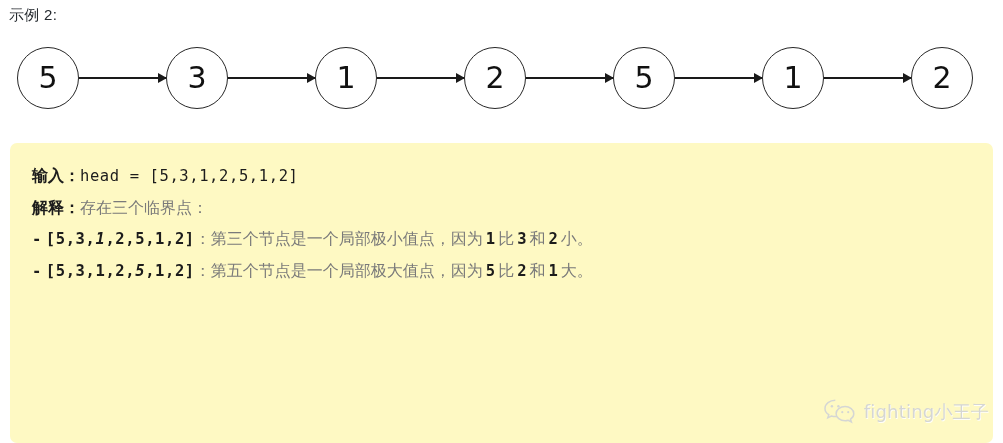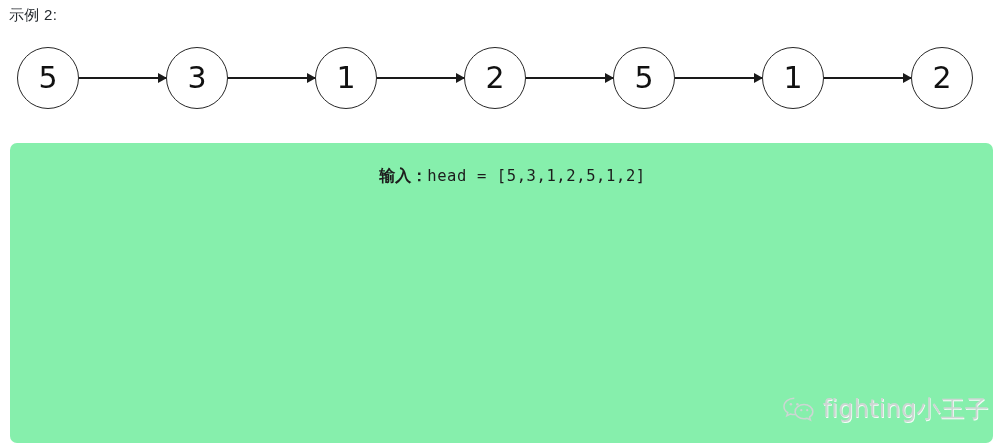--- a/index.html
+++ b/index.html
@@ -77,25 +77,24 @@
     border-left: 9px solid #1a1a1a;
   }
 
   
   .code-panel {
     position: absolute;
     left: 10px;
     top: 143px;
     width: 983px;
     height: 300px;
-    background: #86efac;
+    background: #fef9c3;
     border-radius: 7px;
     box-sizing: border-box;
     padding: 17px 0 0 22px;
-    text-align: center;
   }
   .line {
     height: 31.5px;
     line-height: 31.5px;
     white-space: nowrap;
     font-size: 16px;
   }
   .cn-bold {
     font-family: "DejaVu Serif", serif;
     font-weight: bold;
@@ -147,21 +146,21 @@
     position: absolute;
     right: 14px;
     bottom: 18px;
     display: flex;
     align-items: center;
     gap: 7px;
     opacity: 0.92;
   }
   .watermark .wm-label {
     font-family: "DejaVu Sans", sans-serif;
-    font-size: 24px;
+    font-size: 18px;
     color: #d2d4d6;
     text-shadow: 0.7px 0.7px 0 #ffffff;
     letter-spacing: 0.2px;
   }
   .wechat-icon { display: block; }
 </style>
 </head>
 <body>
 
 <div class="example-title">示例 2:</div>
@@ -207,22 +206,33 @@
   <div class="ll-node" style="left:911px;">2</div>
 </div>
 
 <div class="code-panel">
 
   <div class="line">
     <span class="cn-bold">输入：</span><span class="code">head = [5,3,1,2,5,1,2]</span>
   </div>
 
 
-
-
+  <div class="line">
+    <span class="cn-bold">解释：</span><span class="cn-text">存在三个临界点：</span>
+  </div>
+
+  <div class="line">
+    <span class="bullet-dash">-</span>
+    <span class="code-b">[5,3,</span><span class="code-em">1</span><span class="code-b">,2,5,1,2]</span><span class="cn-text">：</span><span class="cn-text">第三个节点是一个局部极小值点，因为</span><span class="num-b">1</span><span class="cn-text">比</span><span class="num-b">3</span><span class="cn-text">和</span><span class="num-b">2</span><span class="cn-text">小。</span>
+  </div>
+
+  <div class="line">
+    <span class="bullet-dash">-</span>
+    <span class="code-b">[5,3,1,2,</span><span class="code-em">5</span><span class="code-b">,1,2]</span><span class="cn-text">：</span><span class="cn-text">第五个节点是一个局部极大值点，因为</span><span class="num-b">5</span><span class="cn-text">比</span><span class="num-b">2</span><span class="cn-text">和</span><span class="num-b">1</span><span class="cn-text">大。</span>
+  </div>
 
 
 
 
 </div>
 
 <div class="watermark">
   <span>
     <svg class="wechat-icon" width="34" height="27" viewBox="0 0 34 27" aria-hidden="true">
       <g fill="none" stroke="#d2d4d6" stroke-width="1.5">

